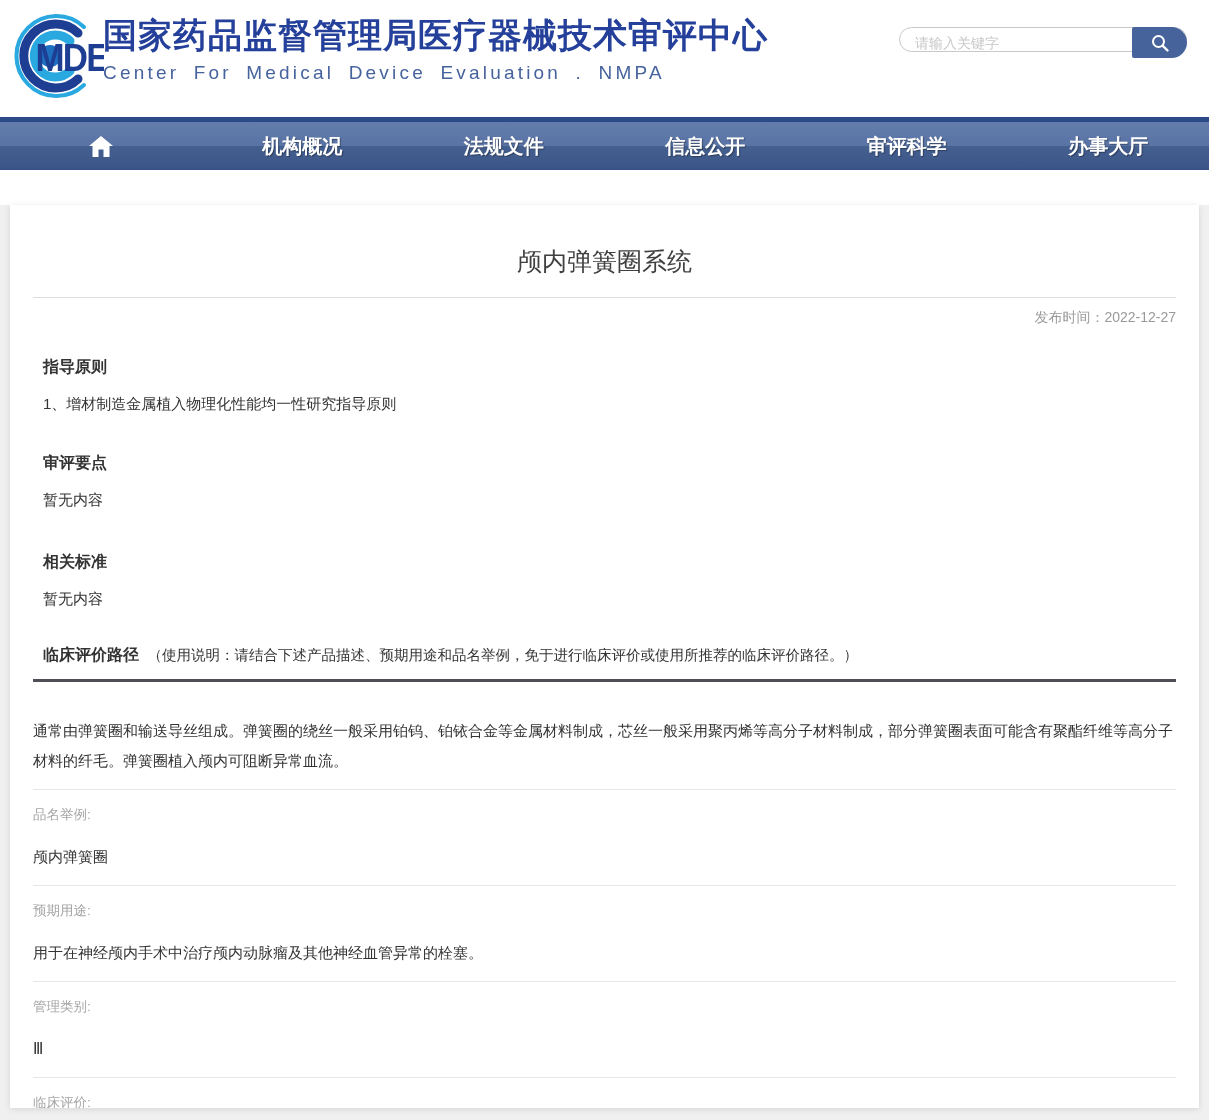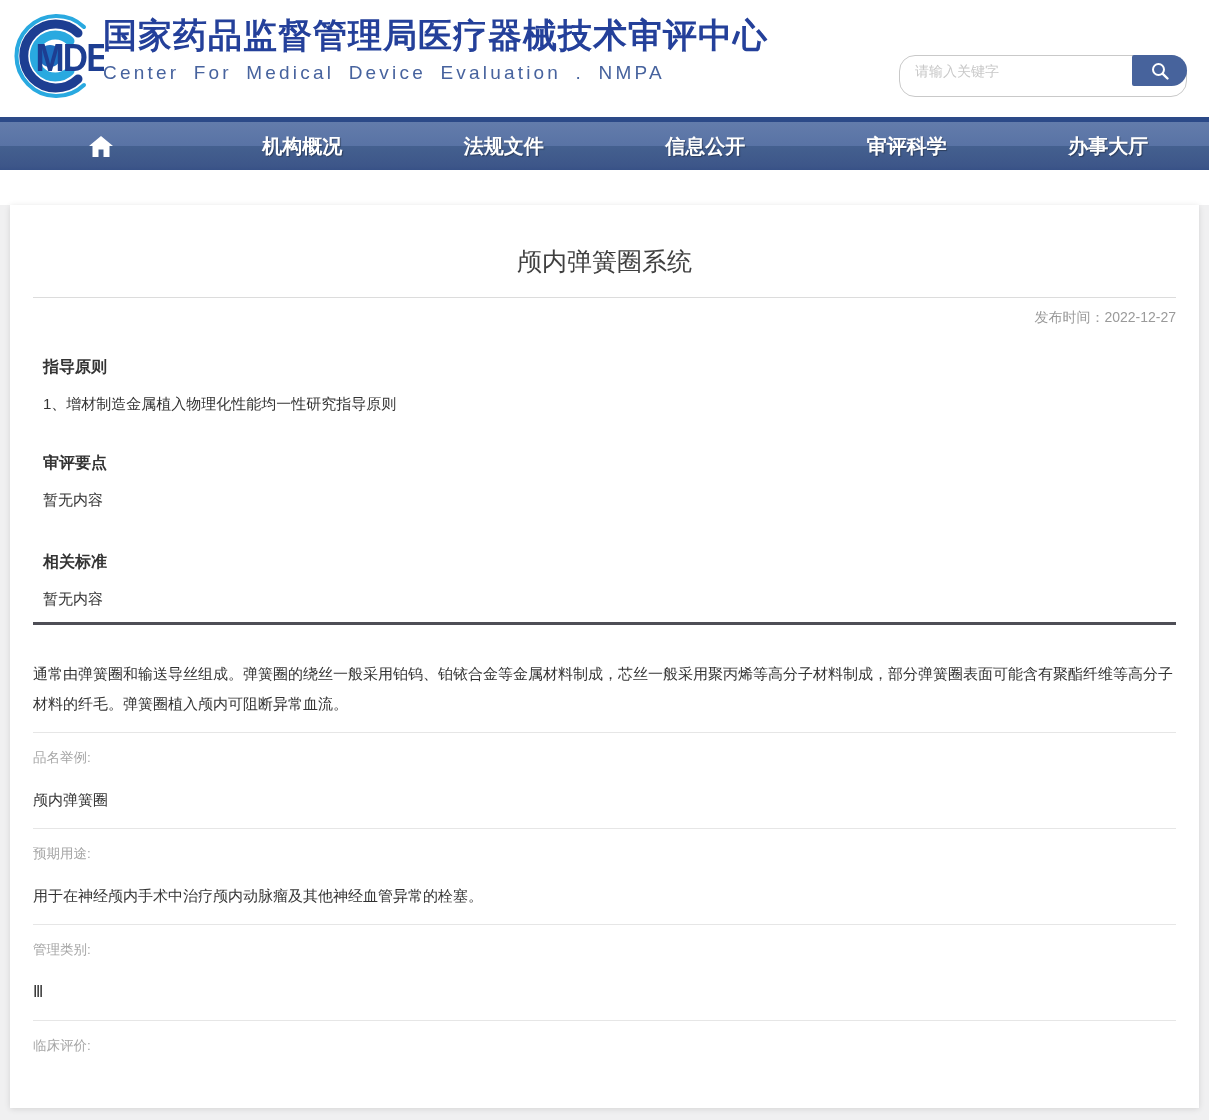--- a/index.html
+++ b/index.html
@@ -17,24 +17,23 @@
   .brand-cn {
     font-size: 34px; font-weight: 700; color: #24409a;
     letter-spacing: 1px; line-height: 1.15; white-space: nowrap;
   }
   .brand-en {
     margin-top: 7px; font-size: 19px; color: #47639e;
     letter-spacing: 3.2px; word-spacing: 6px; white-space: nowrap;
   }
   .search-box {
     position: absolute; right: 22px; top: 27px;
-    width: 288px; height: 42px;
+    width: 288px; height: 25px;
     border: 1px solid #c9c9c9; border-radius: 16px;
     background: #fff;
-    margin-top: 28px;
   }
   .search-box input {
     position: absolute; left: 0; top: 0; width: 225px; height: 29px;
     border: none; outline: none; background: transparent;
     padding: 0 10px 0 15px; font-size: 14px; color: #555;
     font-family: inherit;
   }
   .search-box input::placeholder { color: #c8c8c8; }
   .search-btn {
     position: absolute; right: -1px; top: -1px;
@@ -151,20 +150,24 @@
     <section class="section sec-points">
       <div class="section-heading">审评要点</div>
       <div class="section-item">暂无内容</div>
     </section>
 
     <section class="section sec-standards">
       <div class="section-heading">相关标准</div>
       <div class="section-item">暂无内容</div>
     </section>
 
+    <div class="clinical-line">
+      <span class="section-heading">临床评价路径</span>
+      <span class="clinical-note">（使用说明：请结合下述产品描述、预期用途和品名举例，免于进行临床评价或使用所推荐的临床评价路径。）</span>
+    </div>
     <hr class="hr-dark-thick">
 
     <div>
       <div class="field-row">
         <div class="field-value">通常由弹簧圈和输送导丝组成。弹簧圈的绕丝一般采用铂钨、铂铱合金等金属材料制成，芯丝一般采用聚丙烯等高分子材料制成，部分弹簧圈表面可能含有聚酯纤维等高分子材料的纤毛。弹簧圈植入颅内可阻断异常血流。</div>
       </div>
       <div class="field-row">
         <div class="field-label">品名举例:</div>
         <div class="field-value">颅内弹簧圈</div>
       </div>

